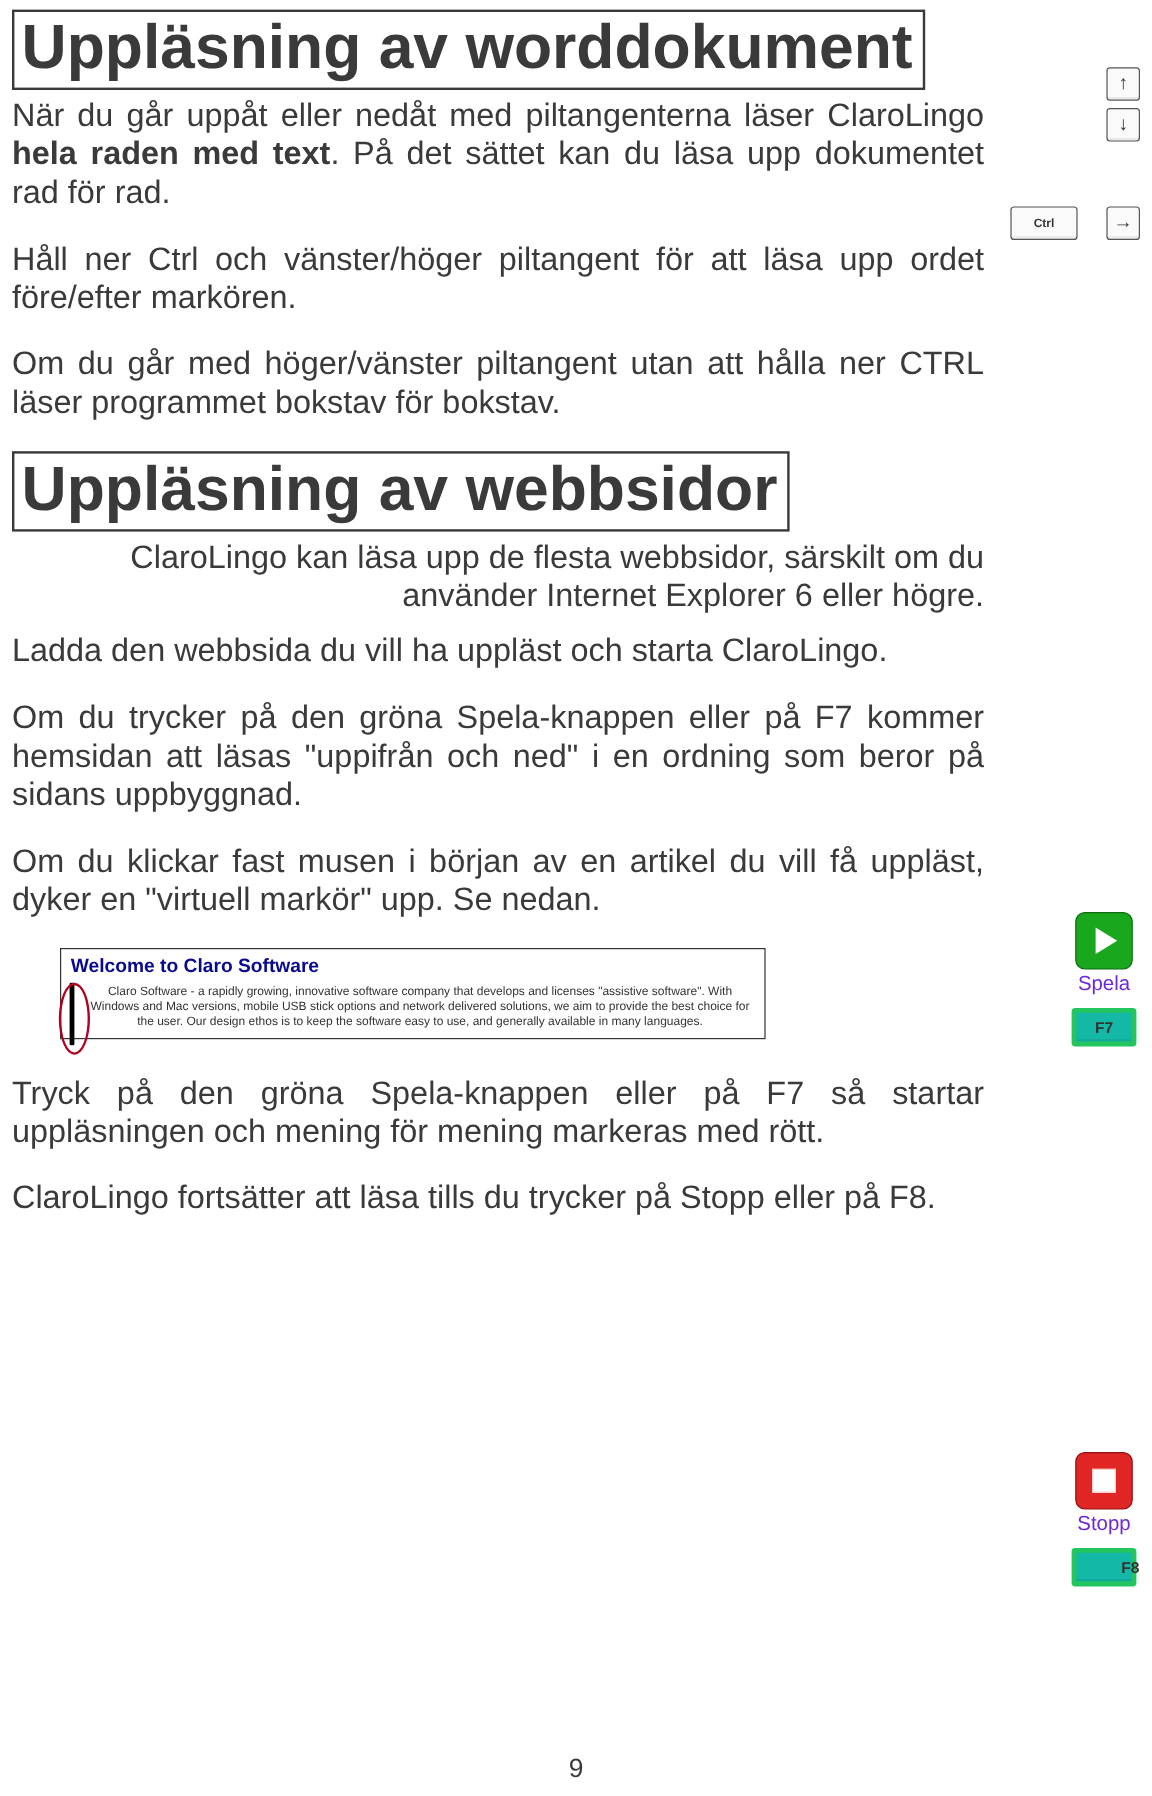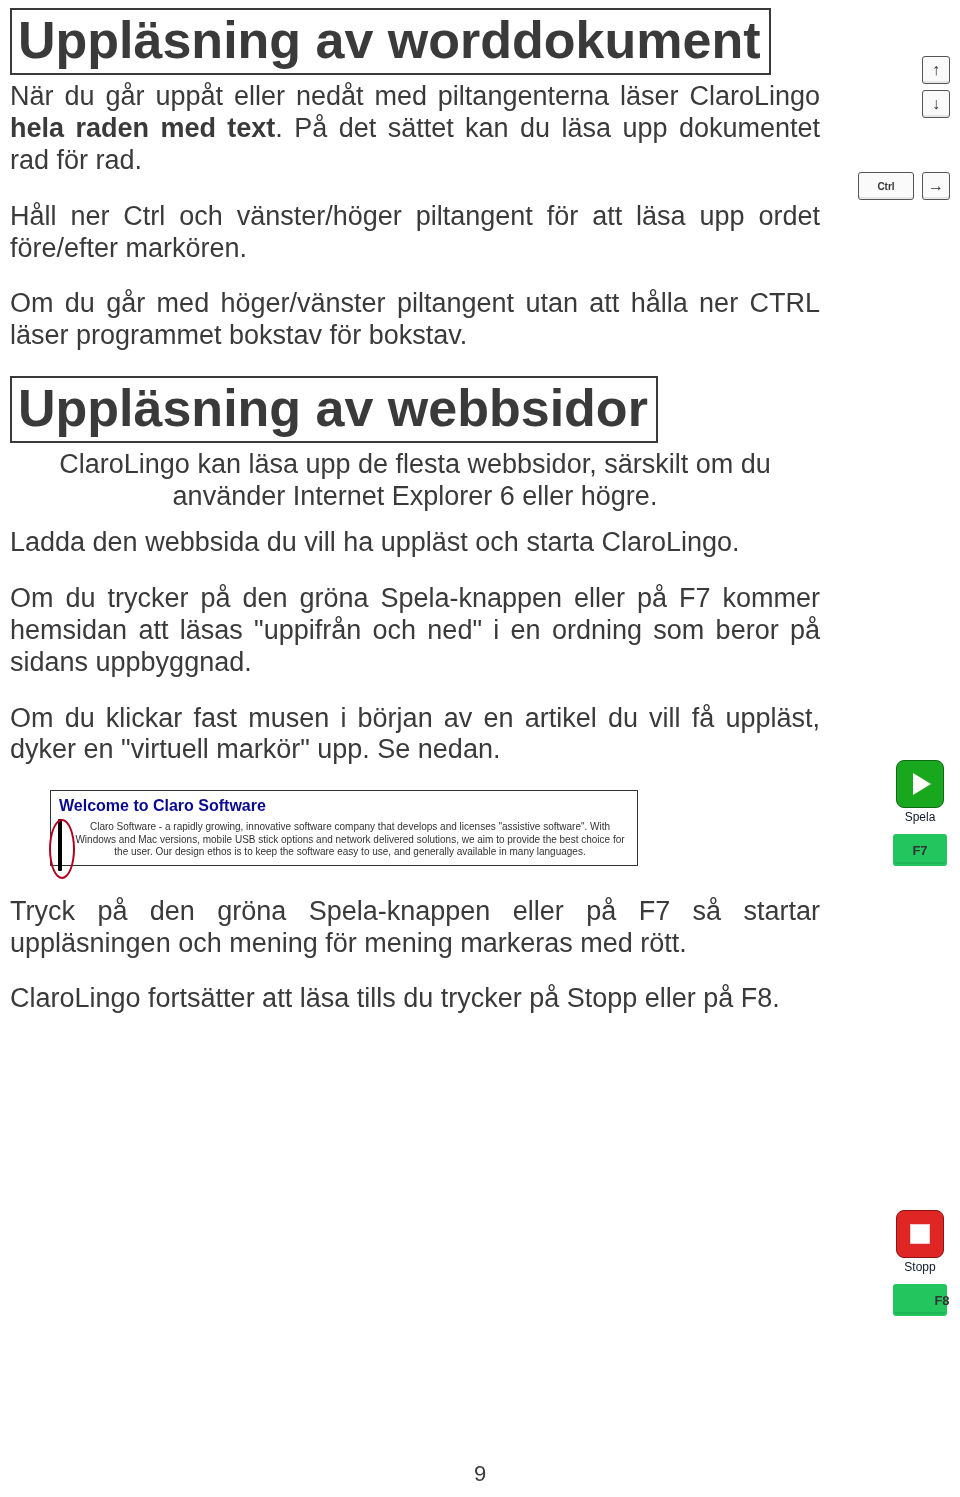--- a/index.html
+++ b/index.html
@@ -48,43 +48,43 @@
     text-align: center;
     font-size: 12px;
     color: #333;
     display: flex;
     align-items: center;
     justify-content: center;
     box-shadow: inset 0 -2px 0 rgba(0,0,0,0.08);
   }
   .key-arrow { width: 28px; height: 28px; font-size: 16px; }
   .key-ctrl { width: 56px; height: 28px; font-size: 10px; font-weight: bold; }
-  .key-fn { width: 54px; height: 32px; font-size: 13px; font-weight: bold; background:#22c55e; border:2px solid #22c55e; }
+  .key-fn { width: 54px; height: 32px; font-size: 13px; font-weight: bold; background:#14b8a6; border:4px solid #22c55e; }
   .arrow-stack { display:flex; flex-direction:column; gap:6px; align-items:center; }
-  .ctrl-row { display:flex; gap:8px; align-items:center; }
+  .ctrl-row { display:flex; gap:24px; align-items:center; }
 
   
   .btn-box { width:60px; text-align:center; }
   .play-btn {
     width: 46px; height: 46px; border-radius: 8px; background: #19a81d;
     display:flex; align-items:center; justify-content:center; margin: 0 auto 2px auto;
     border:1px solid #0e6b11;
   }
   .play-tri {
     width:0; height:0; border-left:18px solid #fff; border-top:11px solid transparent; border-bottom:11px solid transparent; margin-left:4px;
   }
   .stop-btn {
     width: 46px; height: 46px; border-radius: 8px; background: #e02525;
     display:flex; align-items:center; justify-content:center; margin: 0 auto 2px auto;
     border:1px solid #8f1313;
   }
   .stop-sq {
     width:18px; height:18px; background:#fff; border:1px solid #f5caca;
   }
-  .btn-label { font-size:12px; color:#0f172a; margin-bottom:10px; display:block; }
+  .btn-label { font-size:17px; color:#6d28d9; margin-bottom:10px; display:block; }
 
   
   .webshot {
     border: 1.5px solid #333;
     width: 570px;
     margin: 0 0 30px 40px;
     padding: 6px 8px 6px 8px;
     position: relative;
   }
   .webshot-title { font-weight:bold; color:#0a0a90; font-size:16px; margin-bottom:6px; }
@@ -134,21 +134,21 @@
     </div>
   </div>
 
   <div class="col-main">
     <h1 class="boxed">Uppläsning av worddokument</h1>
     <p>När du går uppåt eller nedåt med piltangenterna läser Claro­Lingo <b>hela raden med text</b>. På det sättet kan du läsa upp dokumentet rad för rad.</p>
     <p>Håll ner Ctrl och vänster/höger piltangent för att läsa upp or­det före/efter markören.</p>
     <p>Om du går med höger/vänster piltangent utan att hålla ner CTRL läser programmet bokstav för bokstav.</p>
 
     <h1 class="boxed">Uppläsning av webbsidor</h1>
-    <p class="tight" style="text-align:center">ClaroLingo kan läsa upp de flesta webbsidor, särskilt om du använder Internet Explorer 6 eller högre.</p>
+    <p class="tight" style="text-align:right">ClaroLingo kan läsa upp de flesta webbsidor, särskilt om du använder Internet Explorer 6 eller högre.</p>
     <p>Ladda den webbsida du vill ha uppläst och starta Claro­Lingo.</p>
     <p>Om du trycker på den gröna Spela-knappen eller på F7 kom­mer hemsidan att läsas "uppifrån och ned" i en ordning som beror på sidans uppbyggnad.</p>
     <p>Om du klickar fast musen i början av en artikel du vill få upp­läst, dyker en "virtuell markör" upp. Se nedan.</p>
 
     <div class="webshot">
       <div class="vcursor">
         <div class="bar"></div>
         <div class="ring"></div>
       </div>
       <div class="webshot-title">Welcome to Claro Software</div>

